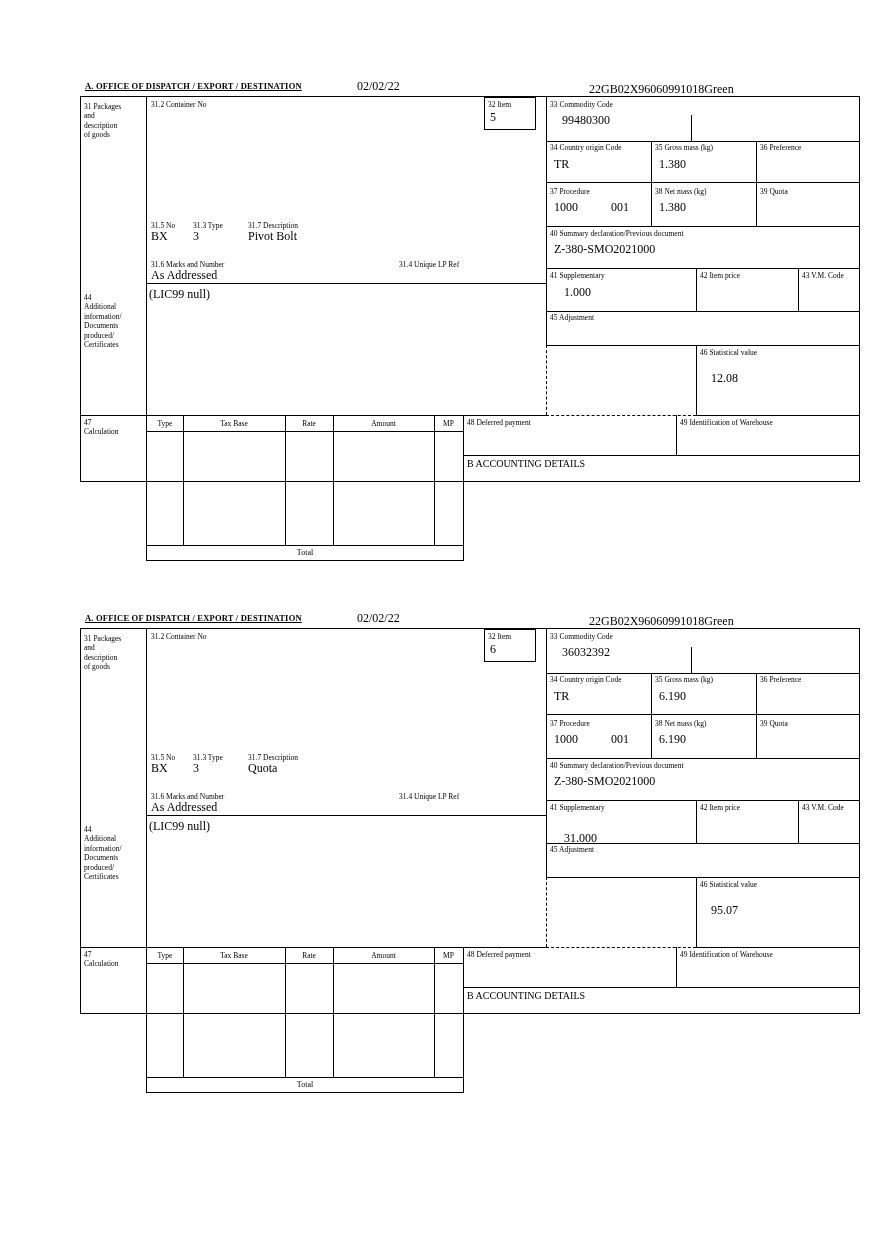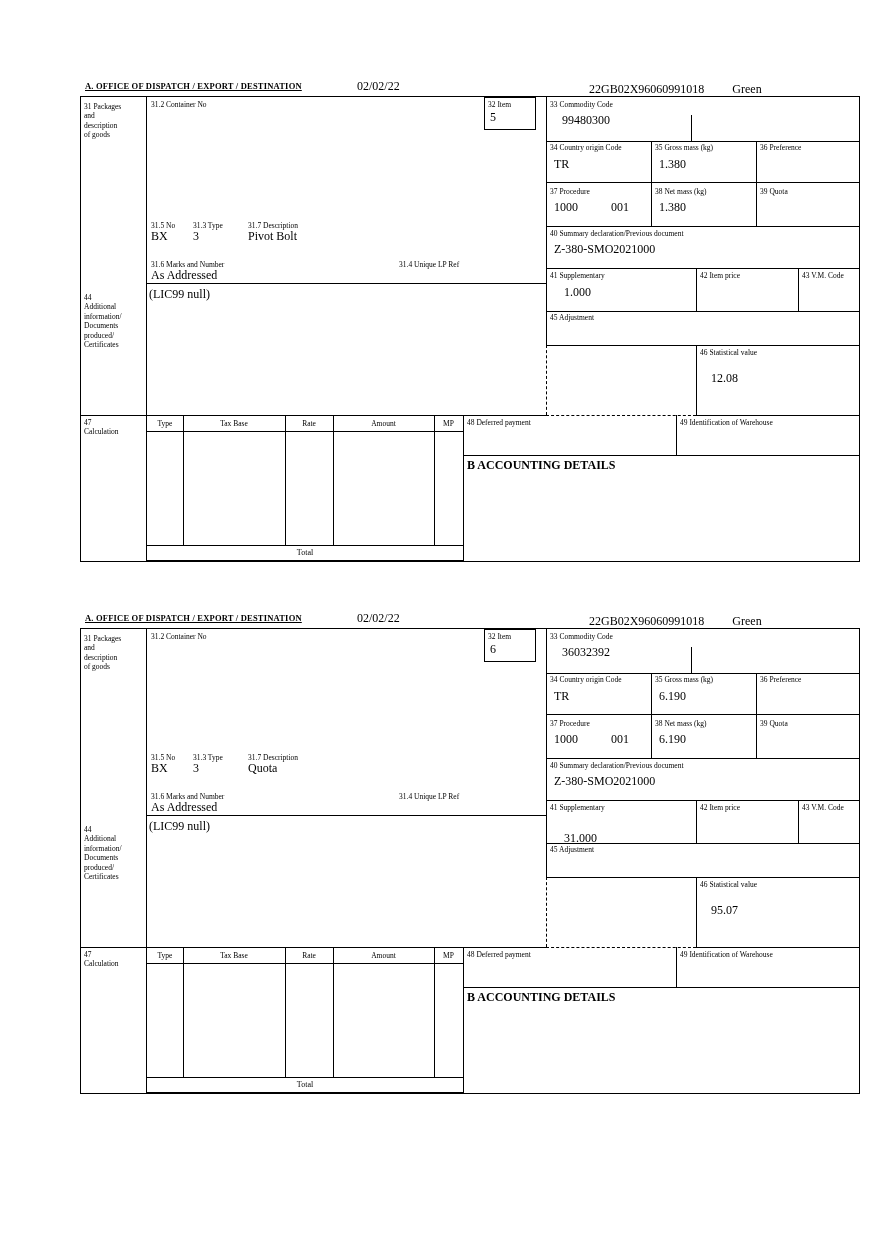--- a/index.html
+++ b/index.html
@@ -6,28 +6,28 @@
   body{width:882px;height:1250px;background:#ffffff;position:relative;overflow:hidden;
        font-family:"Liberation Serif","DejaVu Serif",serif;color:#000;}
   .decl-section{position:absolute;left:80px;width:780px;height:486px;}
   #sections-root .decl-section:nth-child(1){top:78px;}
   #sections-root .decl-section:nth-child(2){top:610px;}
   .hdr{position:absolute;left:0;top:0;width:780px;height:18px;}
   .hdr-title{position:absolute;left:5px;top:3px;font-size:8.5px;font-weight:bold;
              text-decoration:underline;letter-spacing:.2px;white-space:nowrap;}
   .hdr-date{position:absolute;left:277px;top:1px;}
   .hdr-ref{position:absolute;left:509px;top:1px;white-space:nowrap;}
-  .status{margin-left:28px;}
+  .status{}
   .val{font-size:12px;}
-  .form-box{position:absolute;left:0;top:18px;width:780px;height:466px;border:1px solid #000;box-sizing:border-box;}
+  .form-box{position:absolute;left:0;top:18px;width:780px;height:386px;border:1px solid #000;box-sizing:border-box;}
   .ln{position:absolute;background:#000;}
   .vdash{position:absolute;width:0;border-left:1px dashed #000;}
   .hdash{position:absolute;height:0;border-top:1px dashed #000;}
   .lbl{position:absolute;font-size:7.5px;line-height:1.25;white-space:pre-line;}
-  .lbl.acct{font-size:12px;font-weight:bold;white-space:nowrap;}
+  .lbl.acct{font-size:10px;font-weight:normal;white-space:nowrap;}
   .vpos{position:absolute;white-space:nowrap;}
   .big{font-size:12px;}
   .rect{position:absolute;border:1px solid #000;box-sizing:border-box;}
   .tbl{position:absolute;left:65px;top:318px;width:318px;height:146px;border:1px solid #000;box-sizing:border-box;}
   .thead{position:absolute;top:3px;font-size:7.5px;text-align:center;}
   .total-lbl{position:absolute;left:0;top:132px;width:316px;text-align:center;font-size:8px;}
 </style>
 </head>
 <body>
 

